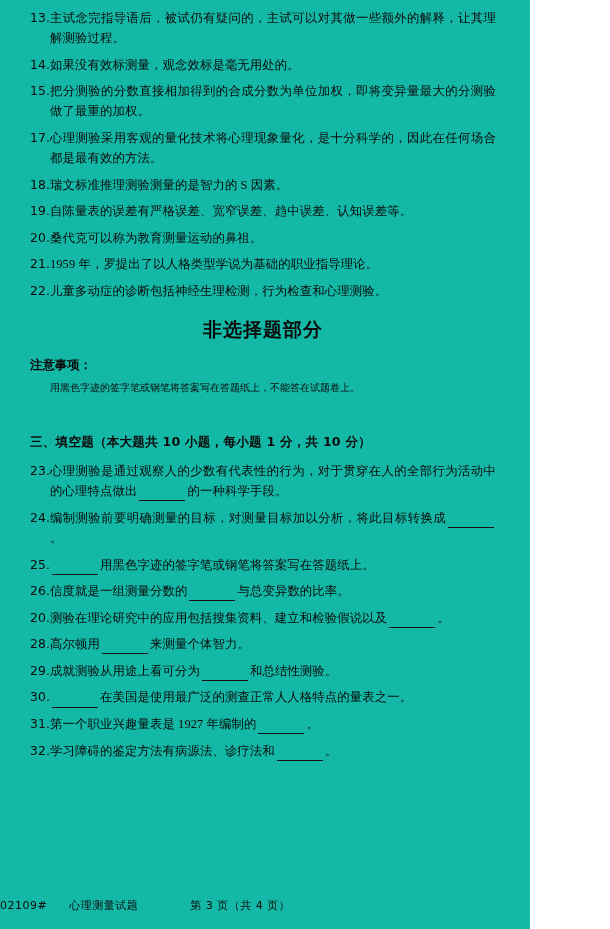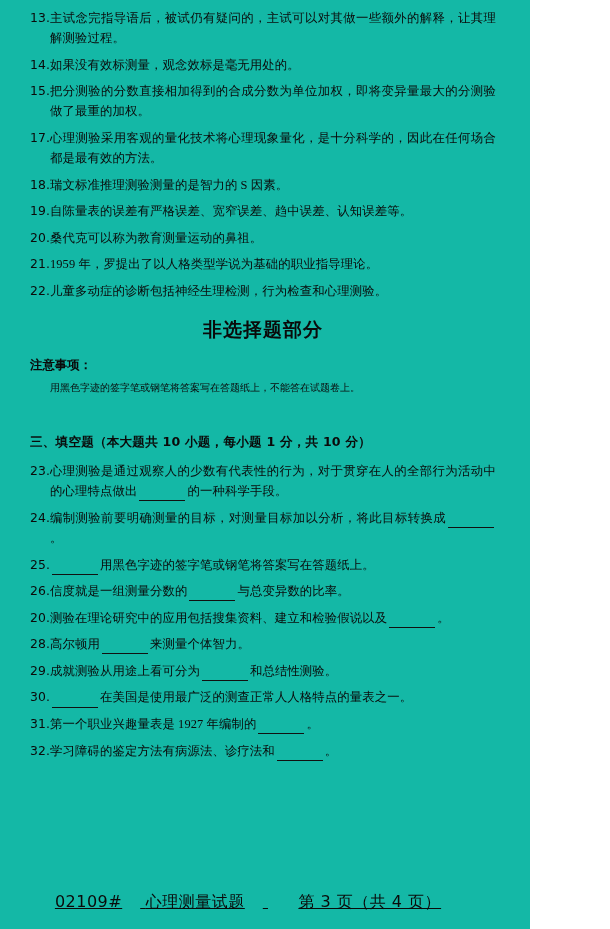--- a/index.html
+++ b/index.html
@@ -75,24 +75,22 @@
     width: 46px;
     height: 0.95em;
     vertical-align: bottom;
     margin: 0 2px;
   }
   .footer {
     position: absolute;
     left: 0;
     right: 0;
     bottom: 16px;
-    text-align: center;
-    font-size: 16px;
+    font-size: 11px;
     letter-spacing: 0.5px;
-    text-decoration: underline;
   }
   .footer .code { margin-right: 18px; }
   .footer .title { margin-right: 18px; }
 </style>
 </head>
 <body>
 
 <div class="page">
 
   <div>

